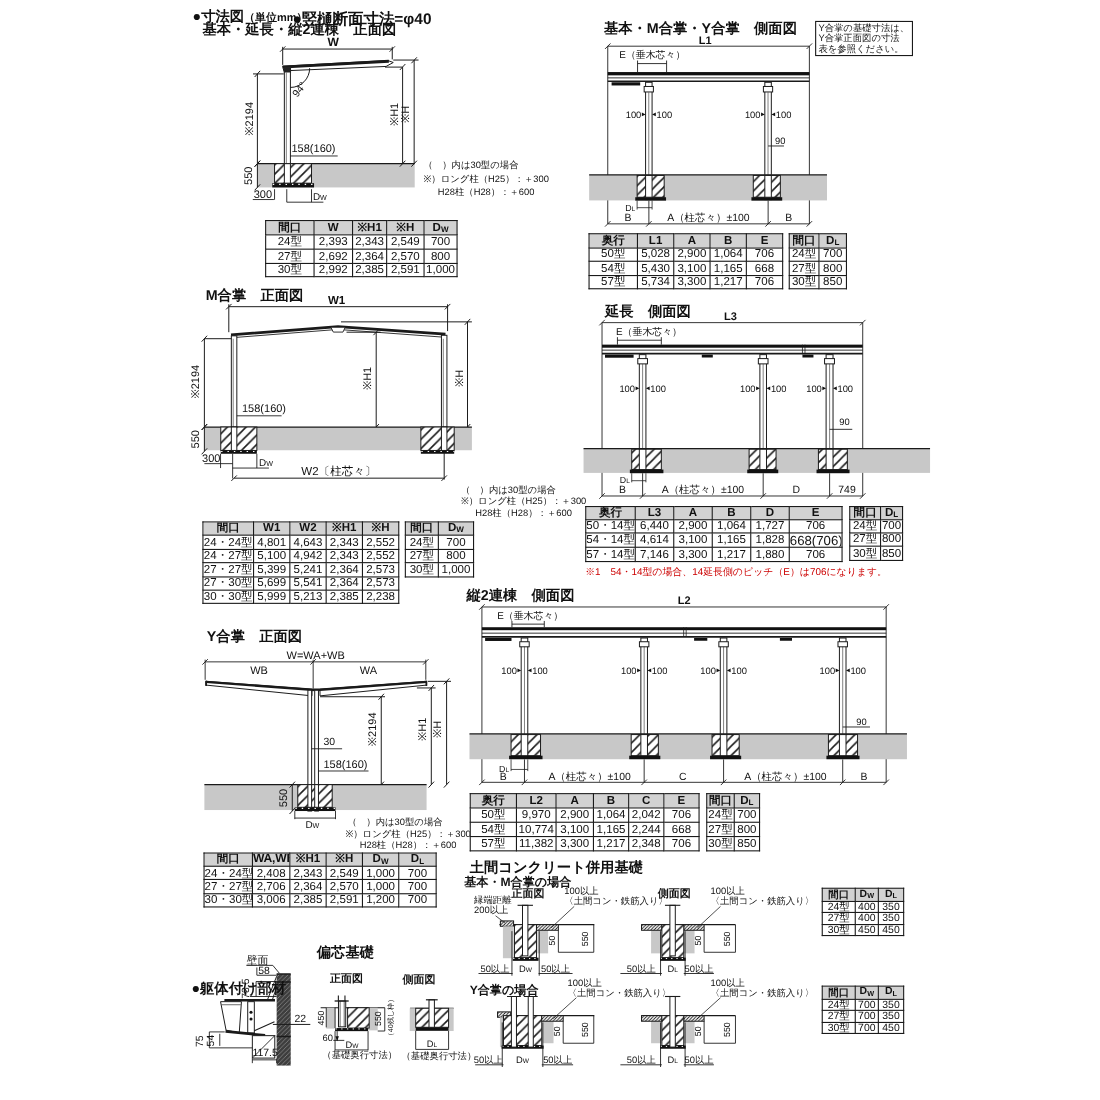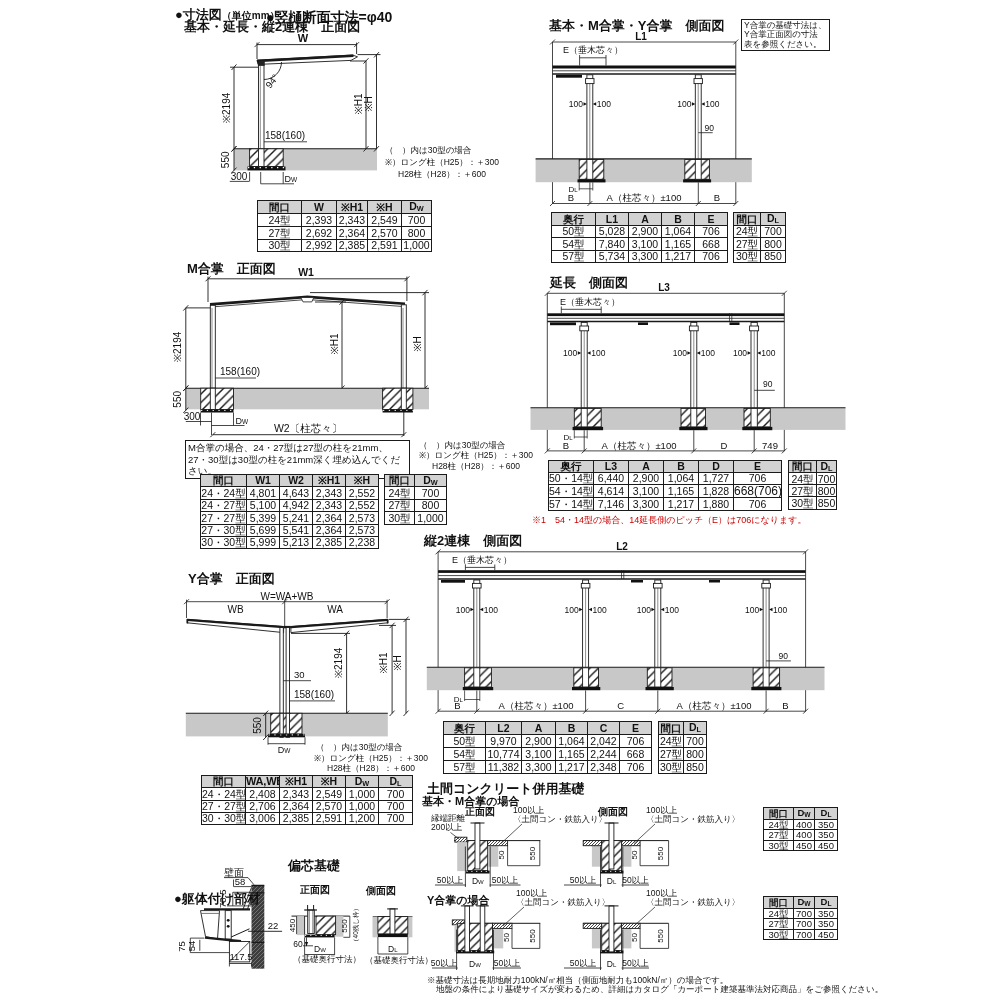--- a/index.html
+++ b/index.html
@@ -1,20 +1,20 @@
 <!DOCTYPE html>
 <html><head>
 <meta charset="utf-8">
 <style>
 html,body{margin:0;padding:0;background:#fff;}
 #page{position:relative;width:1000px;height:1000px;background:#fff;overflow:hidden;
   font-family:"Liberation Sans",sans-serif;color:#111;}
 .ab{position:absolute;white-space:nowrap;}
 .b{font-weight:bold;}
-table.tb{border-collapse:collapse;table-layout:fixed;background:#fff;margin-left:16px;}
+table.tb{border-collapse:collapse;table-layout:fixed;background:#fff;}
 table.tb td{border:1px solid #1a1a1a;text-align:center;padding:0;overflow:hidden;line-height:1;
   font-family:"Liberation Sans",sans-serif;color:#111;}
 table.tb tr.hd td{background:#d2d2d2;font-weight:bold;}
 .sub{font-size:70%;vertical-align:-1px;}
 </style>
 </head>
 <body>
 <div id="page">
 
 <svg id="dwg" class="ab" style="left:0;top:0" width="1000" height="1000" viewBox="0 0 1000 1000">
@@ -907,21 +907,20 @@
           <td>2,992</td>
           <td>2,385</td>
           <td>2,591</td>
           <td>1,000</td>
         </tr>
 </tbody>
     </table>
 
 <div class="ab b" style="left:187px;top:260px;font-size:13px">M合掌　正面図</div>
 
-<div class="ab" style="left:185px;top:440px;width:219px;border:1px solid #1a1a1a;font-size:9.5px;line-height:11.5px;padding:1px 2px;white-space:normal">M合掌の場合、24・27型は27型の柱を21mm、27・30型は30型の柱を21mm深く埋め込んでください。</div>
 
 <div class="ab" style="left:419px;top:440px;font-size:8.5px;line-height:10.3px">（　）内は30型の場合<br>※）ロング柱（H25）：＋300<br><span style="margin-left:13px">H28柱（H28）：＋600</span></div>
 
 <table class="tb ab" style="left:184px;top:474px;width:178px;font-size:10.5px">
 <colgroup>
         <col style="width:46px">
         <col style="width:33px">
         <col style="width:33px">
         <col style="width:33px">
         <col style="width:33px">
@@ -1082,21 +1081,21 @@
         </tr>
 <tr style="height:12.6px">
           <td>50型</td>
           <td>5,028</td>
           <td>2,900</td>
           <td>1,064</td>
           <td>706</td>
         </tr>
 <tr style="height:12.6px">
           <td>54型</td>
-          <td>7,840</td>
+          <td>5,430</td>
           <td>3,100</td>
           <td>1,165</td>
           <td>668</td>
         </tr>
 <tr style="height:12.6px">
           <td>57型</td>
           <td>5,734</td>
           <td>3,300</td>
           <td>1,217</td>
           <td>706</td>
@@ -1348,15 +1347,14 @@
           <td>350</td>
         </tr>
 <tr style="height:9.6px">
           <td>30型</td>
           <td>700</td>
           <td>450</td>
         </tr>
 </tbody>
     </table>
 
-<div class="ab" style="left:427px;top:976px;font-size:8.5px;line-height:9px">※基礎寸法は長期地耐力100kN/㎡相当（側面地耐力も100kN/㎡）の場合です。<br><span style="margin-left:9px">地盤の条件により基礎サイズが変わるため、詳細はカタログ「カーポート建築基準法対応商品」をご参照ください。</span></div>
 
 </div>
 
 </body></html>

